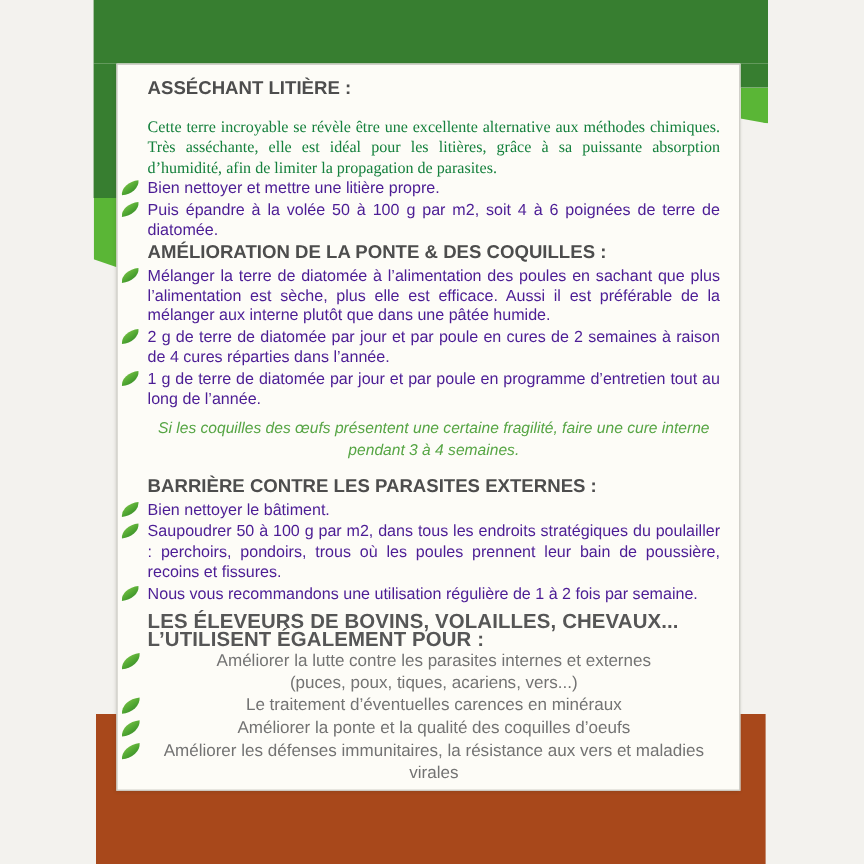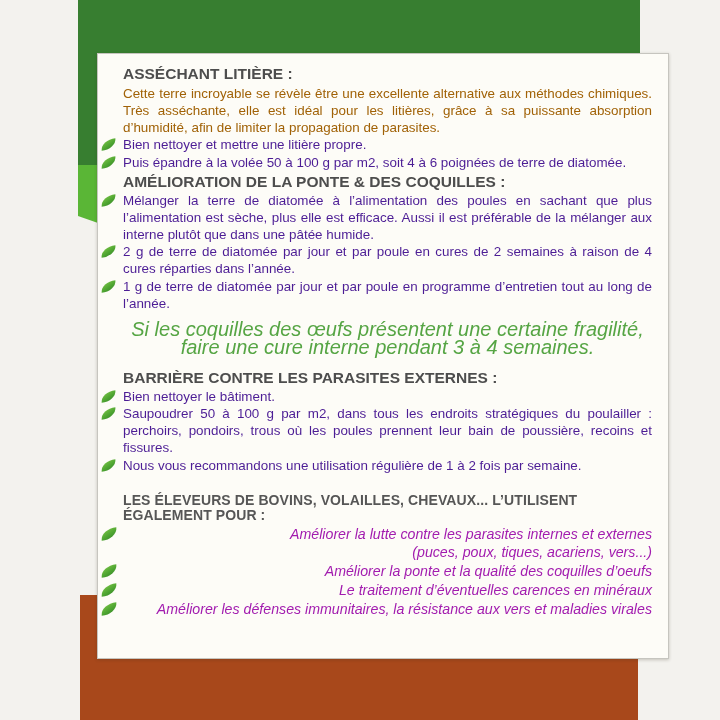--- a/index.html
+++ b/index.html
@@ -8,38 +8,38 @@
   
   .band-top{position:absolute;left:78px;top:0;width:562px;height:53px;background:#377e30;}
   .stripe-left-dark{position:absolute;left:78px;top:53px;width:20px;height:112px;background:#377e30;}
   .stripe-left-light{position:absolute;left:78px;top:165px;width:20px;height:58px;background:#5ab636;
         clip-path:polygon(0 0,100% 0,100% 100%,0 88%);}
   .stripe-right-dark{position:absolute;left:617px;top:53px;width:23px;height:20px;background:#377e30;}
   .stripe-right-light{position:absolute;left:617px;top:73px;width:23px;height:30px;background:#5ab636;
         clip-path:polygon(0 0,100% 0,100% 100%,0 86%);}
   .rust{position:absolute;left:80px;top:595px;width:558px;height:125px;background:#a8481b;}
   
-  .card{position:absolute;left:97px;top:53px;width:572px;height:606px;background:#fdfcf7;
+  .card{position:absolute;left:97px;top:53px;width:520px;height:606px;background:#fdfcf7;
         border:1px solid #c6c5bf;box-sizing:border-box;box-shadow:0 1px 3px rgba(60,50,30,.25);
         padding:10px 16px 8px 25px;overflow:hidden;}
   .h-section{font-size:15.5px;font-weight:700;color:#4d4d4d;line-height:20px;margin:0;}
   .h-section.gap{margin-top:12px;}
-  .body-par{font-size:13.4px;color:#a16207;line-height:16.8px;text-align:justify;margin:2px 0 0 0;}
+  .body-par{font-size:13.4px;color:#15803d;line-height:16.8px;text-align:justify;margin:14px 0 0 0;font-family:Liberation Serif, serif;}
   .bullet{position:relative;font-size:13.4px;color:#4c1d95;line-height:16.8px;text-align:justify;
         margin:1px 0 0 0;}
   .leaf{position:absolute;left:-22px;top:2px;width:16px;height:12px;
         background:linear-gradient(150deg,#8bcf4f 0%,#4ea531 55%,#2e7b28 100%);
         border-radius:100% 0 100% 0;transform:rotate(-6deg);}
   .leaf.sm{width:15px;height:11px;}
-  .note{font-size:20px;font-style:italic;color:#56a544;text-align:center;line-height:18px;
+  .note{font-size:13px;font-style:italic;color:#56a544;text-align:center;line-height:18px;
         margin:7px 0 0 0;}
-  .h-small{font-size:14px;font-weight:700;color:#565656;line-height:15px;margin:18px 0 2px 0;
+  .h-small{font-size:17px;font-weight:700;color:#565656;line-height:15px;margin:7px 0 2px 0;
         letter-spacing:.1px;}
-  .green-bullet{position:relative;font-size:14.2px;font-style:italic;color:#a21caf;
-        line-height:18px;text-align:right;margin:1px 0 0 0;}
+  .green-bullet{position:relative;font-size:14.2px;color:#737373;
+        line-height:18px;text-align:center;margin:1px 0 0 0;}
   .green-bullet .leaf{top:3px;}
 </style>
 </head>
 <body>
 
 <div class="page">
   <div class="band-top"></div>
   <div class="stripe-left-dark"></div>
   <div class="stripe-left-light"></div>
   <div class="stripe-right-dark"></div>
@@ -89,25 +89,25 @@
     </div>
 
     <h3 class="h-small">LES ÉLEVEURS DE BOVINS, VOLAILLES, CHEVAUX... L’UTILISENT ÉGALEMENT POUR :</h3>
     <div class="green-bullet">
       <span class="leaf"></span>
       <span>Améliorer la lutte contre les parasites internes et externes</span><br>
       <span>(puces, poux, tiques, acariens, vers...)</span>
     </div>
     <div class="green-bullet">
       <span class="leaf"></span>
-      <span>Améliorer la ponte et la qualité des coquilles d’oeufs</span>
+      <span>Le traitement d’éventuelles carences en minéraux</span>
     </div>
     <div class="green-bullet">
       <span class="leaf"></span>
-      <span>Le traitement d’éventuelles carences en minéraux</span>
+      <span>Améliorer la ponte et la qualité des coquilles d’oeufs</span>
     </div>
     <div class="green-bullet">
       <span class="leaf"></span>
       <span>Améliorer les défenses immunitaires, la résistance aux vers et maladies virales</span>
     </div>
 
   </div>
 </div>
 
 </body></html>

